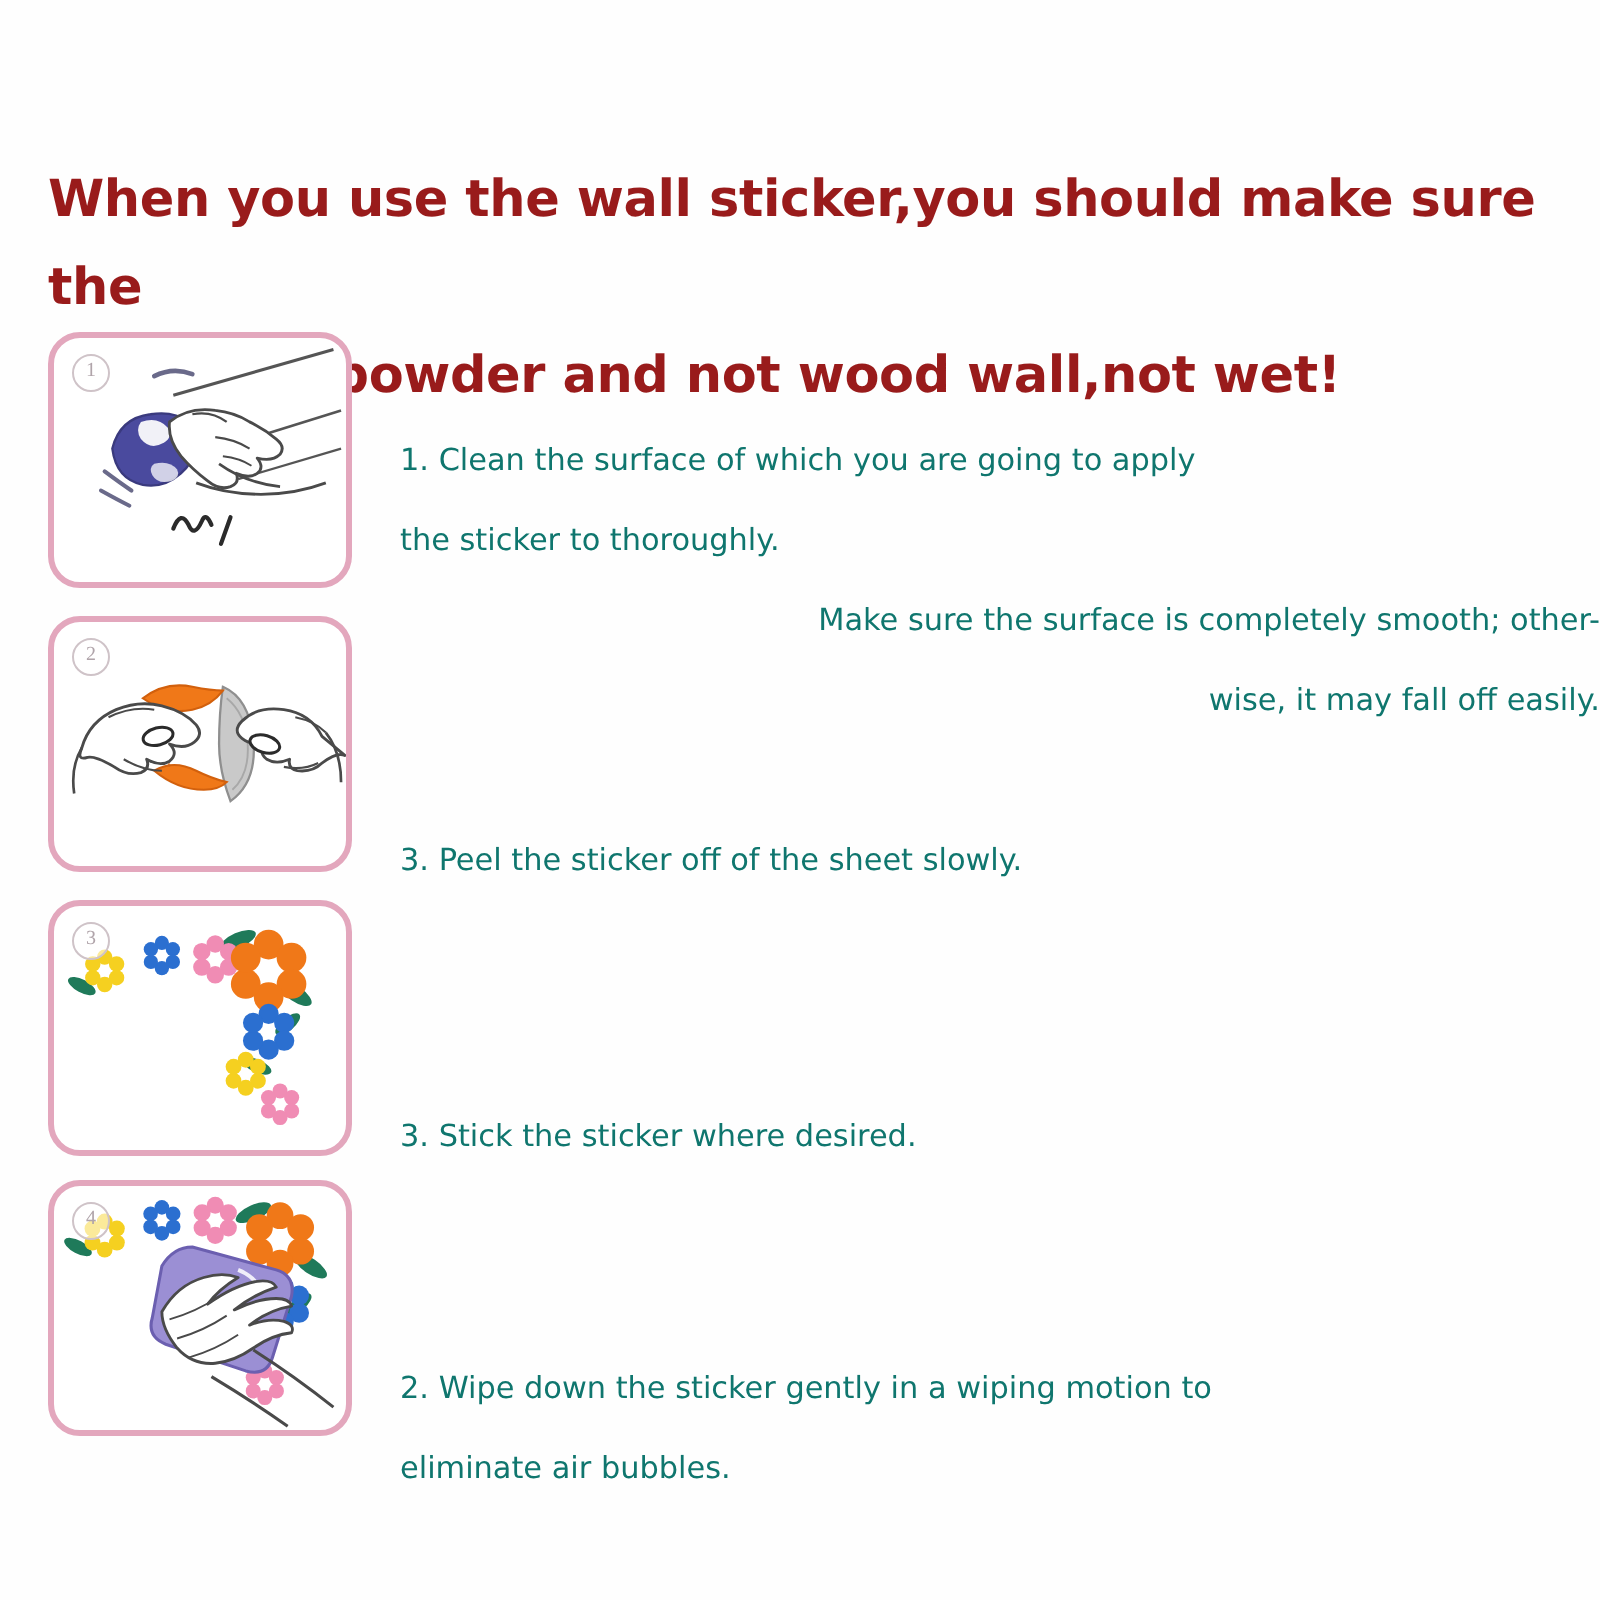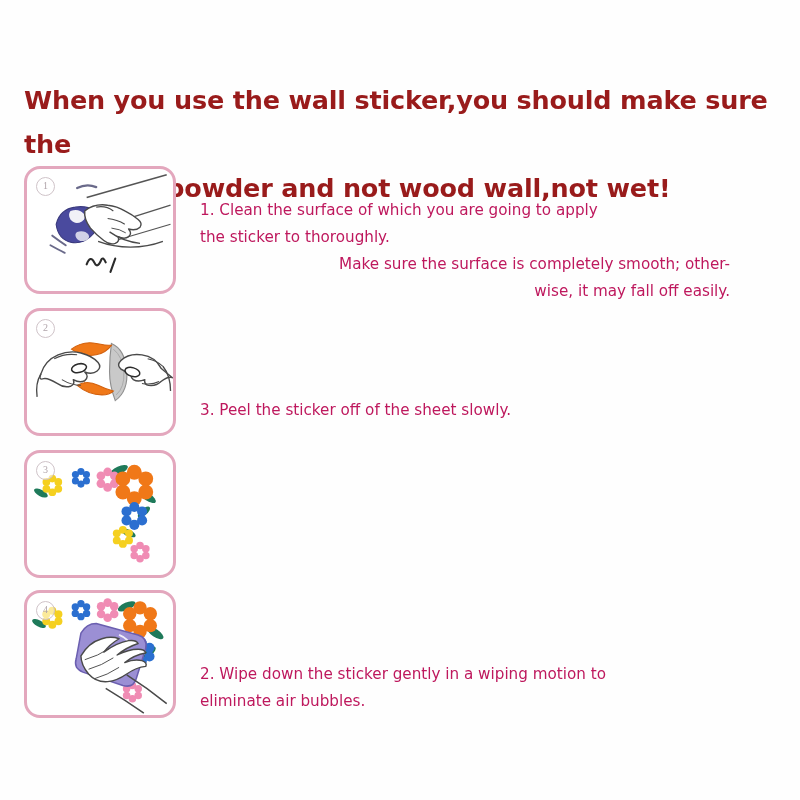--- a/index.html
+++ b/index.html
@@ -82,25 +82,24 @@
   }
   .art {
     position: absolute;
     left: 0;
     top: 0;
     width: 100%;
     height: 100%;
   }
   .text-slot {
     flex: 1 1 auto;
-    padding-right: 70px;
-    color: #be185d;
+    color: #0f766e;
     font-family: "DejaVu Sans", sans-serif;
     font-size: 15.2px;
-    line-height: 27px;
+    line-height: 40px;
     white-space: pre-line;
   }
   .text-slot .indent {
     display: block;
     text-indent: 26px;
     text-align: right;
   }
   .row1 { height: 142px; }
   .row1 .text-slot { padding-top: 4px; }
   .row2 { height: 142px; }
@@ -249,20 +248,23 @@
               </g>
             <circle cx="100" cy="88" r="2.6" fill="#ffffff"></circle>
 
             <g transform="translate(118,104) scale(0.76)" fill="#f08cb4">
                 <use href="#petals6"></use>
               </g>
             <circle cx="118" cy="104" r="2.6" fill="#ffffff"></circle>
           </svg>
         </div>
       </div>
+      <div class="text-slot">
+        <span>3. Stick the sticker where desired.</span>
+      </div>
     </div>
 
     <div class="step-row row4">
       <div class="panel-slot">
         <div class="panel">
           <div class="badge">4</div>
           <svg class="art" viewBox="0 0 152 128">
             <defs>
               <g id="petals6b">
                 <circle cx="0" cy="-9.2" r="5.2"></circle>

